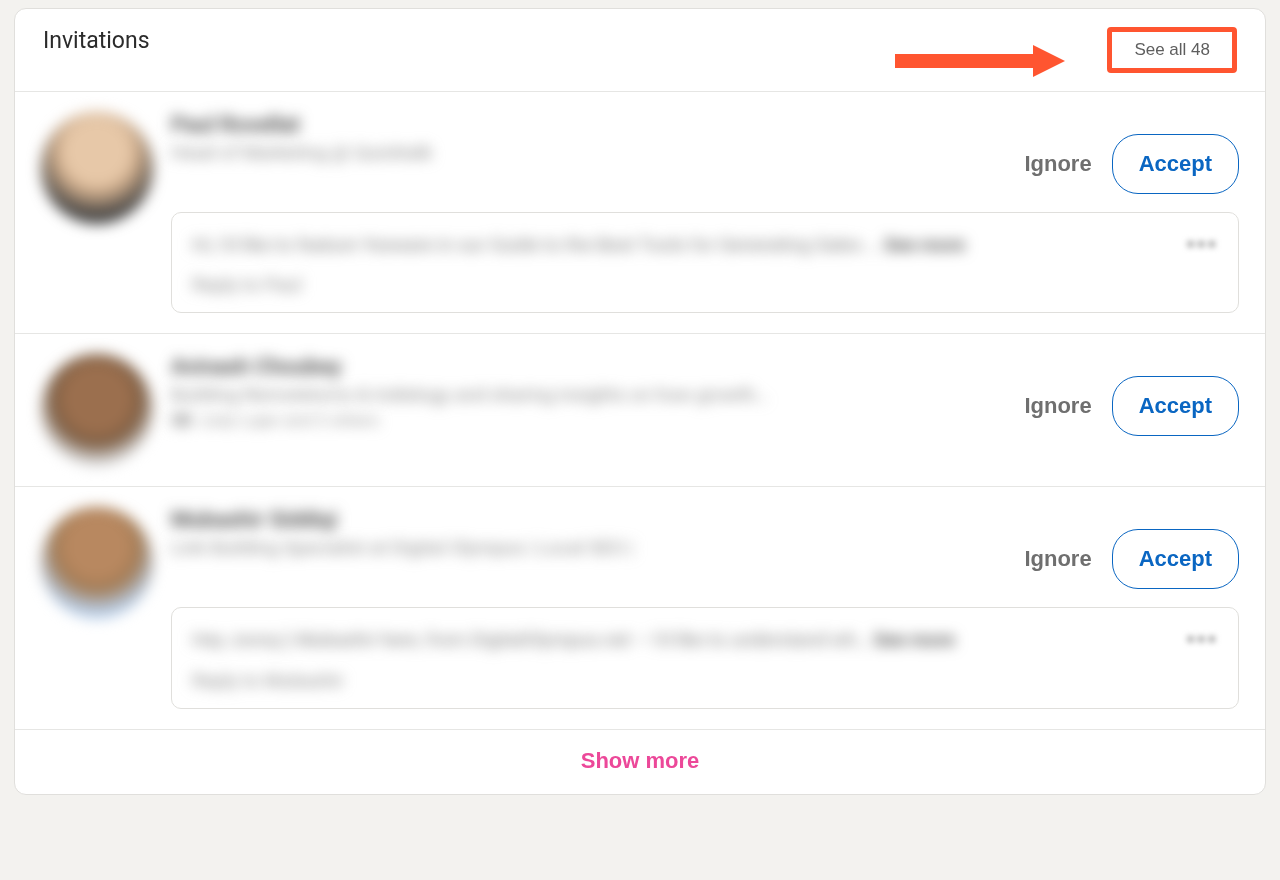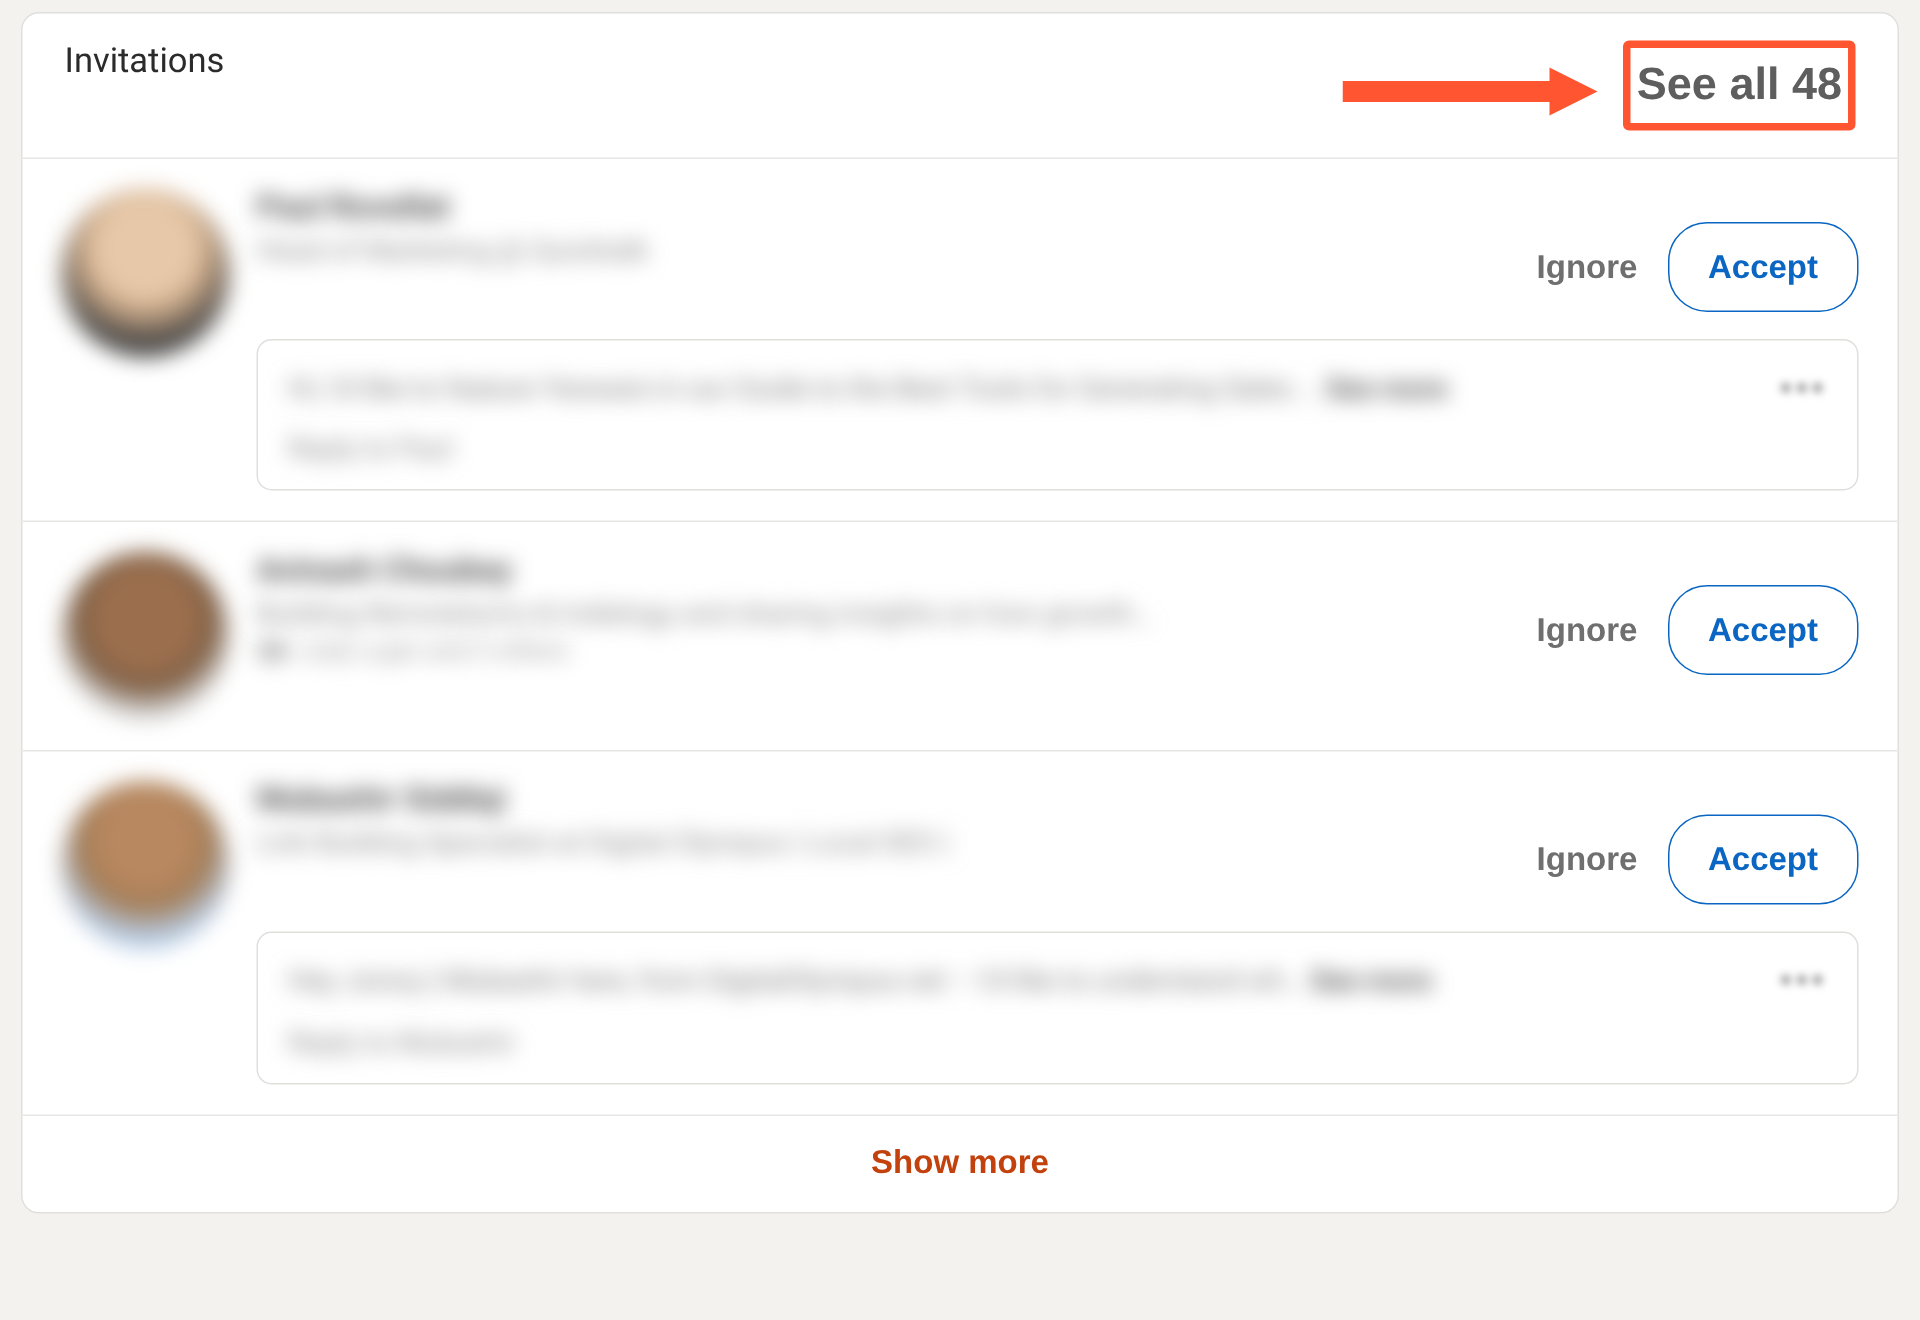--- a/index.html
+++ b/index.html
@@ -24,24 +24,24 @@
     padding: 18px 28px 18px 28px;
     border-bottom: 1px solid #e6e6e4;
     position: relative;
   }
   .card-title {
     font-size: 23px;
     font-weight: 400;
     color: #2b2b2b;
   }
   .see-all {
-    font-size: 30px;
-    font-weight: 700;
+    font-size: 17px;
+    font-weight: 400;
     color: #5e5e5e;
-    padding: 8px 4px;
+    padding: 8px 22px;
     border: 5px solid #ff5530;
     border-radius: 4px;
     cursor: pointer;
     background: #fff;
   }
   .highlight-arrow {
     position: absolute;
     right: 200px;
     top: 34px;
     width: 170px;
@@ -149,21 +149,21 @@
     padding-top: 2px;
     filter: blur(3px);
   }
   .show-more {
     text-align: center;
     padding: 18px 0 20px;
   }
   .show-more-btn {
     font-size: 22px;
     font-weight: 600;
-    color: #c2410c;
+    color: #ec4899;
     background: none;
     border: none;
     cursor: pointer;
     text-align: right;
   }
 </style>
 </head>
 <body>
 
 <div class="card">

